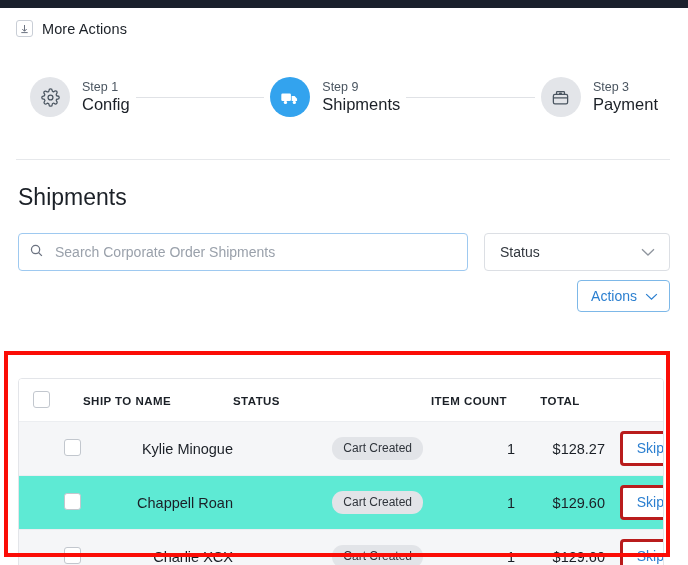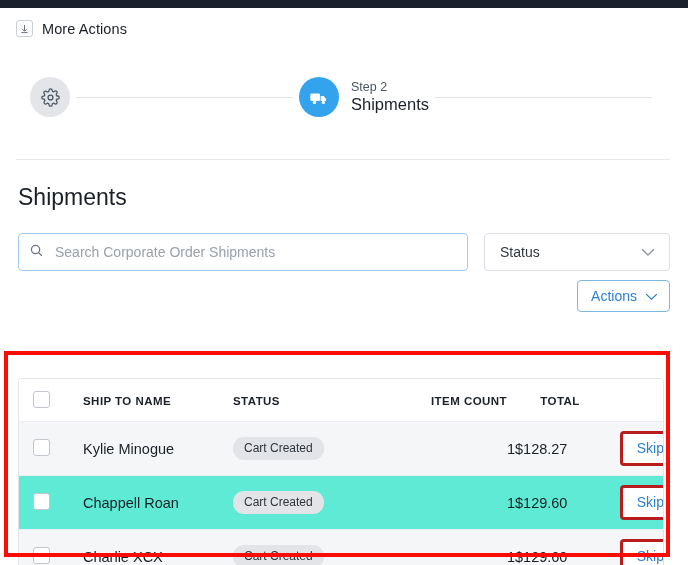--- a/index.html
+++ b/index.html
@@ -215,20 +215,21 @@
     background: #fff;
     border-bottom: 1px solid #eceef1;
   }
   tbody td {
     padding: 0;
     height: 53px;
     font-size: 14.5px;
     color: #1b2027;
     border-bottom: 1px solid #eceef1;
     vertical-align: middle;
+    text-align: right;
   }
   tbody tr:last-child td { border-bottom: none; }
   tbody tr.shade td { background: #f5f6f8; }
   tbody tr.plain td { background: #5eead4; }
 
   .col-check { width: 48px; padding-left: 14px !important; }
   .col-name  { width: 150px; }
   .col-status{ width: 190px; }
   .col-count { width: 92px;  text-align: right; }
   .col-total { width: 90px;  }
@@ -288,41 +289,59 @@
 
 <div class="stepper">
 
   <div class="step">
     <span class="step-circle">
       <svg width="19" height="19" viewBox="0 0 24 24" fill="none" stroke="#4a5560" stroke-width="1.6">
         <circle cx="12" cy="12" r="3.1"></circle>
         <path d="M19.4 15a1.6 1.6 0 0 0 .33 1.76l.06.06a2 2 0 1 1-2.83 2.83l-.06-.06a1.6 1.6 0 0 0-1.76-.33 1.6 1.6 0 0 0-1 1.47V21a2 2 0 1 1-4 0v-.09A1.6 1.6 0 0 0 9.1 19.4a1.6 1.6 0 0 0-1.76.33l-.06.06a2 2 0 1 1-2.83-2.83l.06-.06a1.6 1.6 0 0 0 .33-1.76 1.6 1.6 0 0 0-1.47-1H3a2 2 0 1 1 0-4h.09A1.6 1.6 0 0 0 4.6 9.1a1.6 1.6 0 0 0-.33-1.76l-.06-.06a2 2 0 1 1 2.83-2.83l.06.06a1.6 1.6 0 0 0 1.76.33H9.1a1.6 1.6 0 0 0 1-1.47V3a2 2 0 1 1 4 0v.09a1.6 1.6 0 0 0 1 1.47 1.6 1.6 0 0 0 1.76-.33l.06-.06a2 2 0 1 1 2.83 2.83l-.06.06a1.6 1.6 0 0 0-.33 1.76V9.1a1.6 1.6 0 0 0 1.47 1H21a2 2 0 1 1 0 4h-.09a1.6 1.6 0 0 0-1.47 1z"></path>
       </svg>
     </span>
+    <span class="step-text">
+      <span class="step-num">Step 1</span>
+      <span class="step-name">Config</span>
+    </span>
   </div>
 
   <div class="step-conn"></div>
 
   <div class="step">
     <span class="step-circle active">
       <svg width="21" height="21" viewBox="0 0 24 24" fill="#ffffff">
         <rect x="1.5" y="7.5" width="11" height="8.5" rx="1.4"></rect>
         <path d="M13.3 10.2h3.4l2.8 3.1v2.7h-6.2z"></path>
         <circle cx="6.2" cy="17.6" r="1.9"></circle>
         <circle cx="16.4" cy="17.6" r="1.9"></circle>
       </svg>
     </span>
     <span class="step-text">
-      <span class="step-num">Step 2</span>
+      <span class="step-num">Step 9</span>
       <span class="step-name">Shipments</span>
     </span>
   </div>
 
   <div class="step-conn"></div>
 
+  <div class="step">
+    <span class="step-circle">
+      <svg width="19" height="19" viewBox="0 0 24 24" fill="none" stroke="#4a5560" stroke-width="1.6">
+        <rect x="3" y="8" width="18" height="12" rx="2"></rect>
+        <path d="M7 8V5.6a1 1 0 0 1 1-1h8a1 1 0 0 1 1 1V8"></path>
+        <path d="M3 12.5h18"></path>
+        <rect x="10.2" y="5.6" width="3.6" height="2.4" rx=".6" fill="#4a5560" stroke="none"></rect>
+      </svg>
+    </span>
+    <span class="step-text">
+      <span class="step-num">Step 3</span>
+      <span class="step-name">Payment</span>
+    </span>
+  </div>
 
 </div>
 
 <div class="divider"></div>
 
 <h1 class="section-title">Shipments</h1>
 
 <div class="filter-row">
   <div class="search-box">
     <span>

